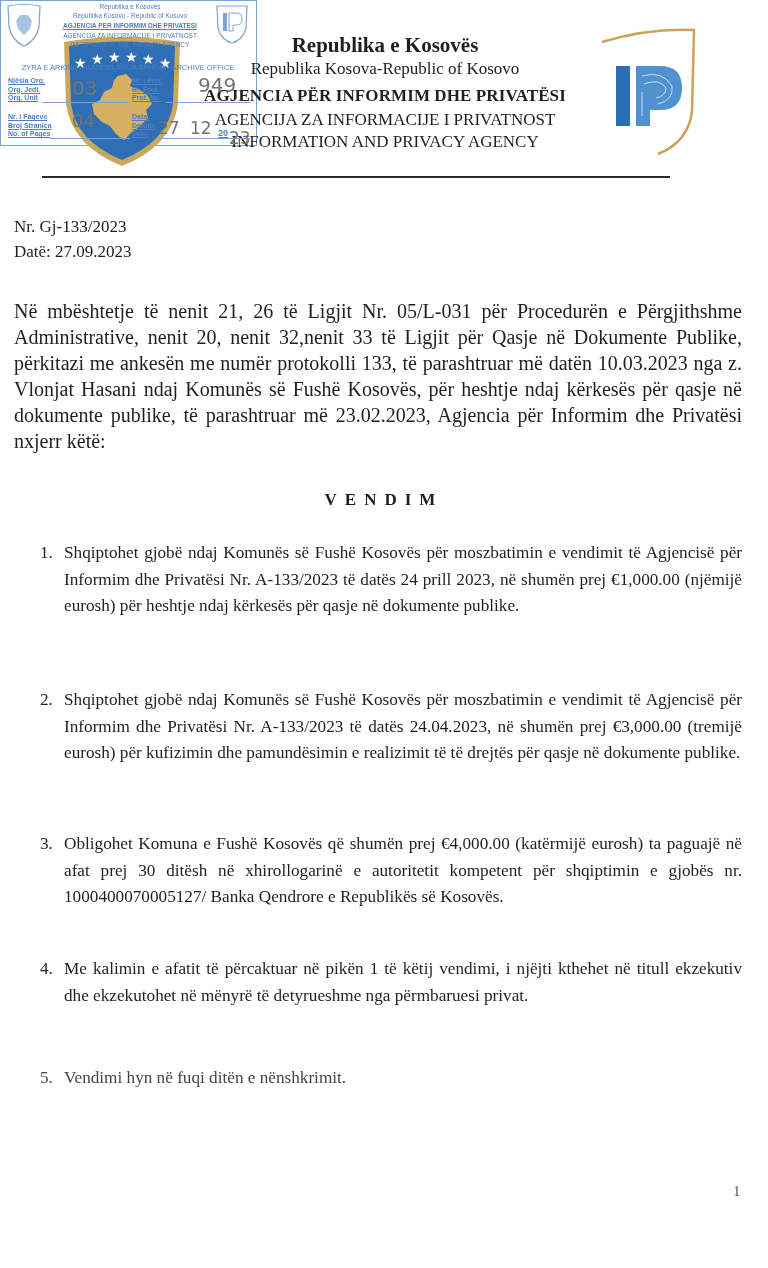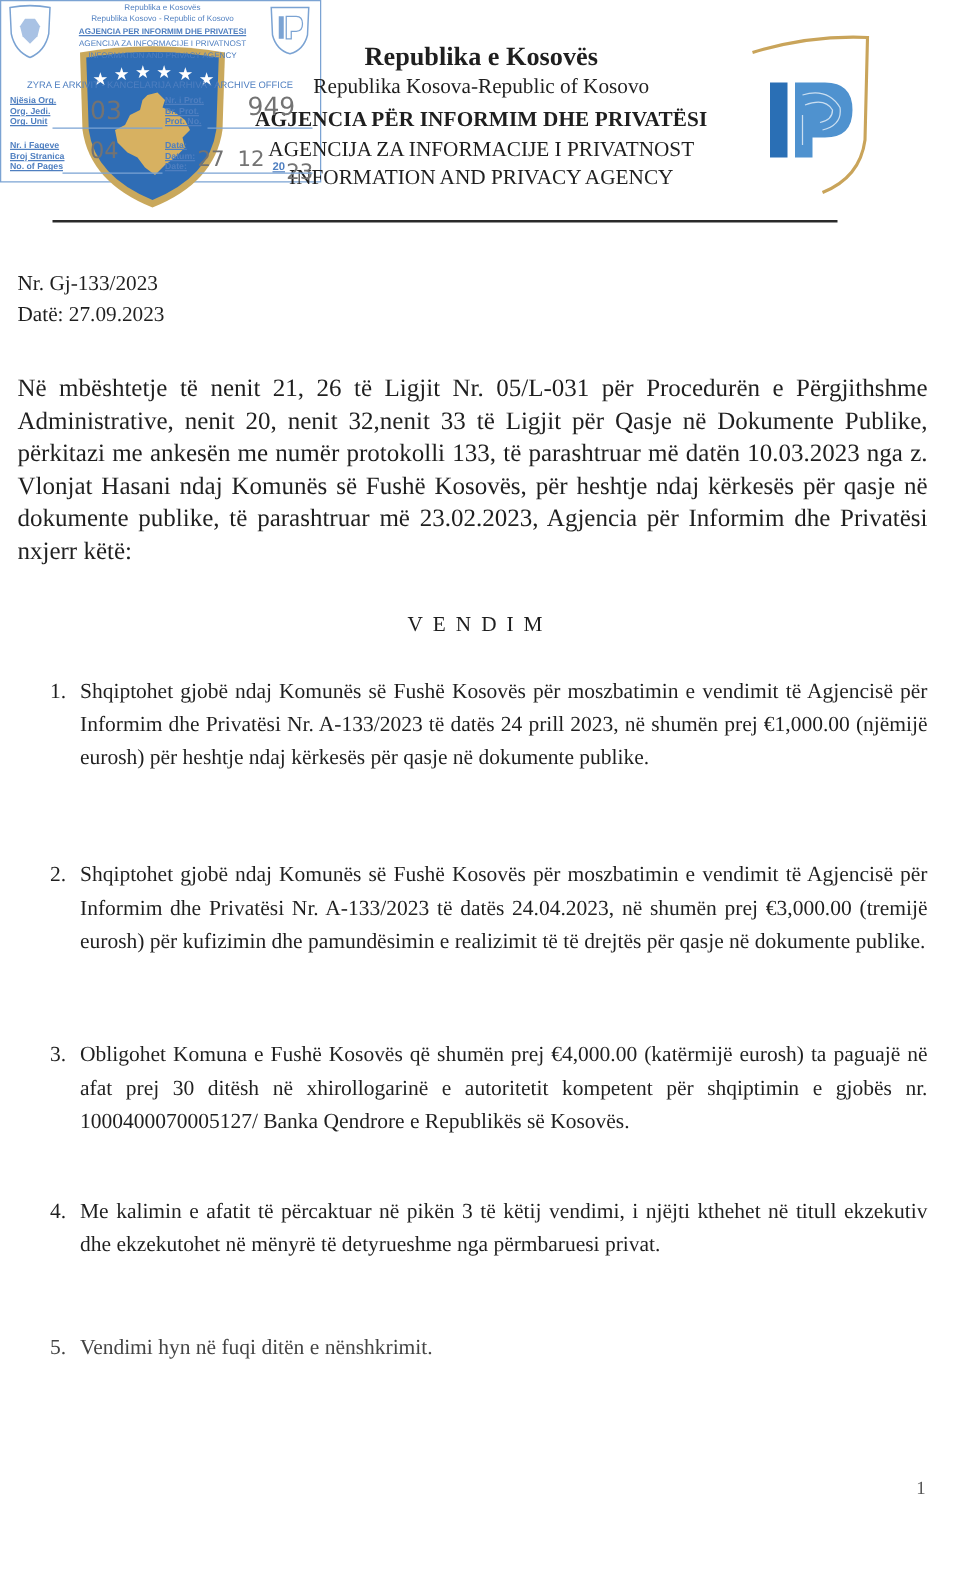--- a/index.html
+++ b/index.html
@@ -23,21 +23,21 @@
            color: #4f7fc0; font-family: "Liberation Sans", "DejaVu Sans", sans-serif; box-sizing: border-box; }
   #stamp .st-small { position: absolute; font-size: 6.5px; white-space: nowrap; left: 50px; width: 160px; text-align: center; }
   #stamp .st-office { position: absolute; left: 4px; top: 63px; width: 248px; font-size: 7.5px; font-weight: normal; text-align: center; white-space: nowrap; }
   #stamp .lbl { position: absolute; font-size: 7px; line-height: 8.5px; white-space: nowrap; font-weight: bold; text-decoration: underline; }
   #stamp .hand { position: absolute; font-family: "DejaVu Sans", sans-serif; color: #737373; }
   #stamp .line { position: absolute; height: 1px; background: #7ba3d3; }
 
   
   .meta { position: absolute; left: 14px; font-size: 17px; }
   #intro { position: absolute; left: 14px; top: 298px; width: 728px; font-size: 20px; line-height: 26px; text-align: justify; }
-  #vendim { position: absolute; left: 0; width: 768px; top: 490px; text-align: center; font-size: 17px; font-weight: normal; letter-spacing: 8px; }
+  #vendim { position: absolute; left: 0; width: 768px; top: 490px; text-align: center; font-size: 17px; font-weight: bold; letter-spacing: 8px; }
   .item { position: absolute; left: 40px; width: 702px; font-size: 17.2px; line-height: 26.5px; }
   .item .num { position: absolute; left: 0; top: 0; width: 32px; }
   .item .txt { margin-left: 24px; text-align: justify; display: block; }
   #page-num { position: absolute; left: 733px; top: 1183px; font-size: 15px; color: #555; }
 </style>
 </head>
 <body>
 
 <svg id="crest" class="abs" viewBox="0 0 124 134">
   <path d="M4 8 Q62 -2 120 8 L118 70 Q112 112 62 132 Q12 112 6 70 Z" fill="#c9a85c"></path>
@@ -139,20 +139,20 @@
 <div class="item" style="top:687px">
   <span class="num">2.</span>
   <span class="txt">Shqiptohet gjobë ndaj Komunës së Fushë Kosovës për moszbatimin e vendimit të Agjencisë për Informim dhe Privatësi Nr. A-133/2023 të datës 24.04.2023, në shumën prej €3,000.00 (tremijë eurosh) për kufizimin dhe  pamundësimin e realizimit të të drejtës për qasje në dokumente publike.</span>
 </div>
 <div class="item" style="top:831px">
   <span class="num">3.</span>
   <span class="txt">Obligohet Komuna e Fushë Kosovës që shumën prej €4,000.00 (katërmijë eurosh) ta paguajë në afat prej 30 ditësh në xhirollogarinë e autoritetit kompetent për shqiptimin e gjobës nr. 1000400070005127/ Banka Qendrore e Republikës së Kosovës.</span>
 </div>
 <div class="item" style="top:956px">
   <span class="num">4.</span>
-  <span class="txt">Me kalimin e afatit të përcaktuar në pikën 3 të këtij vendimi, i njëjti kthehet në titull ekzekutiv dhe ekzekutohet në mënyrë të detyrueshme nga përmbaruesi privat.</span>
+  <span class="txt">Me kalimin e afatit të përcaktuar në pikën 1 të këtij vendimi, i njëjti kthehet në titull ekzekutiv dhe ekzekutohet në mënyrë të detyrueshme nga përmbaruesi privat.</span>
 </div>
 <div class="item" style="top:1065px;color:#444">
   <span class="num">5.</span>
   <span class="txt">Vendimi hyn në fuqi ditën e nënshkrimit.</span>
 </div>
 
 <div id="page-num">1</div>
 
 </body></html>

